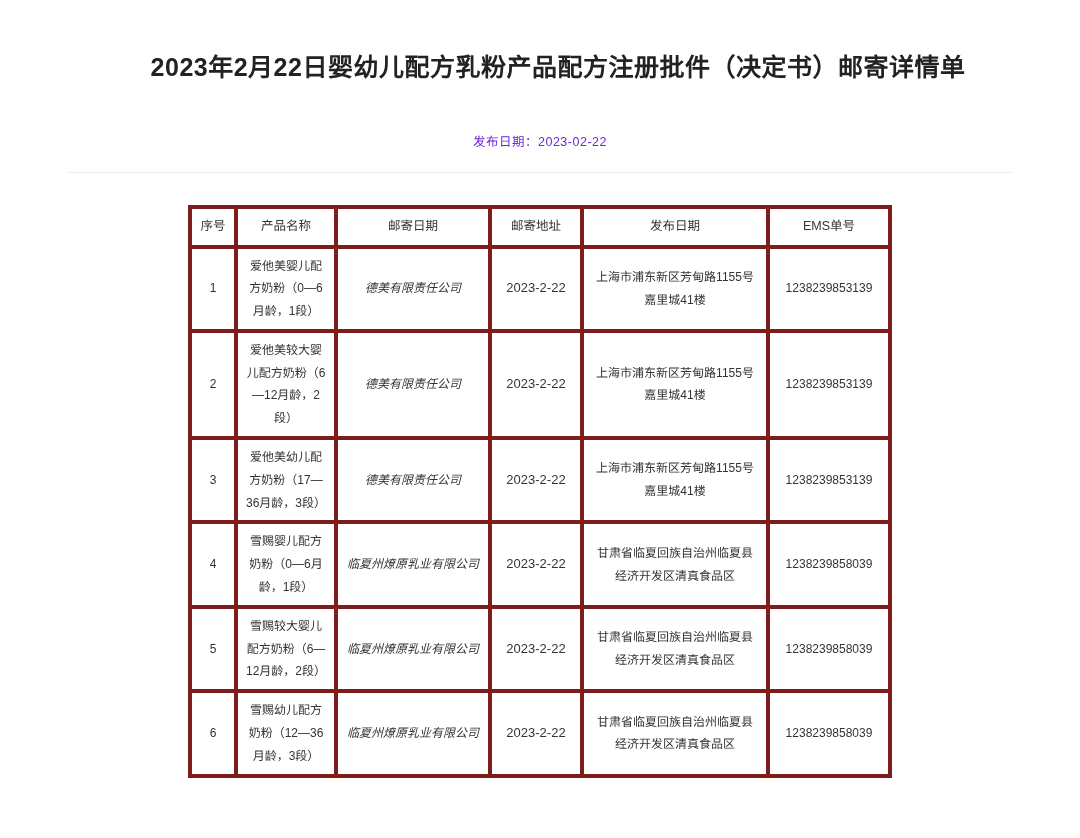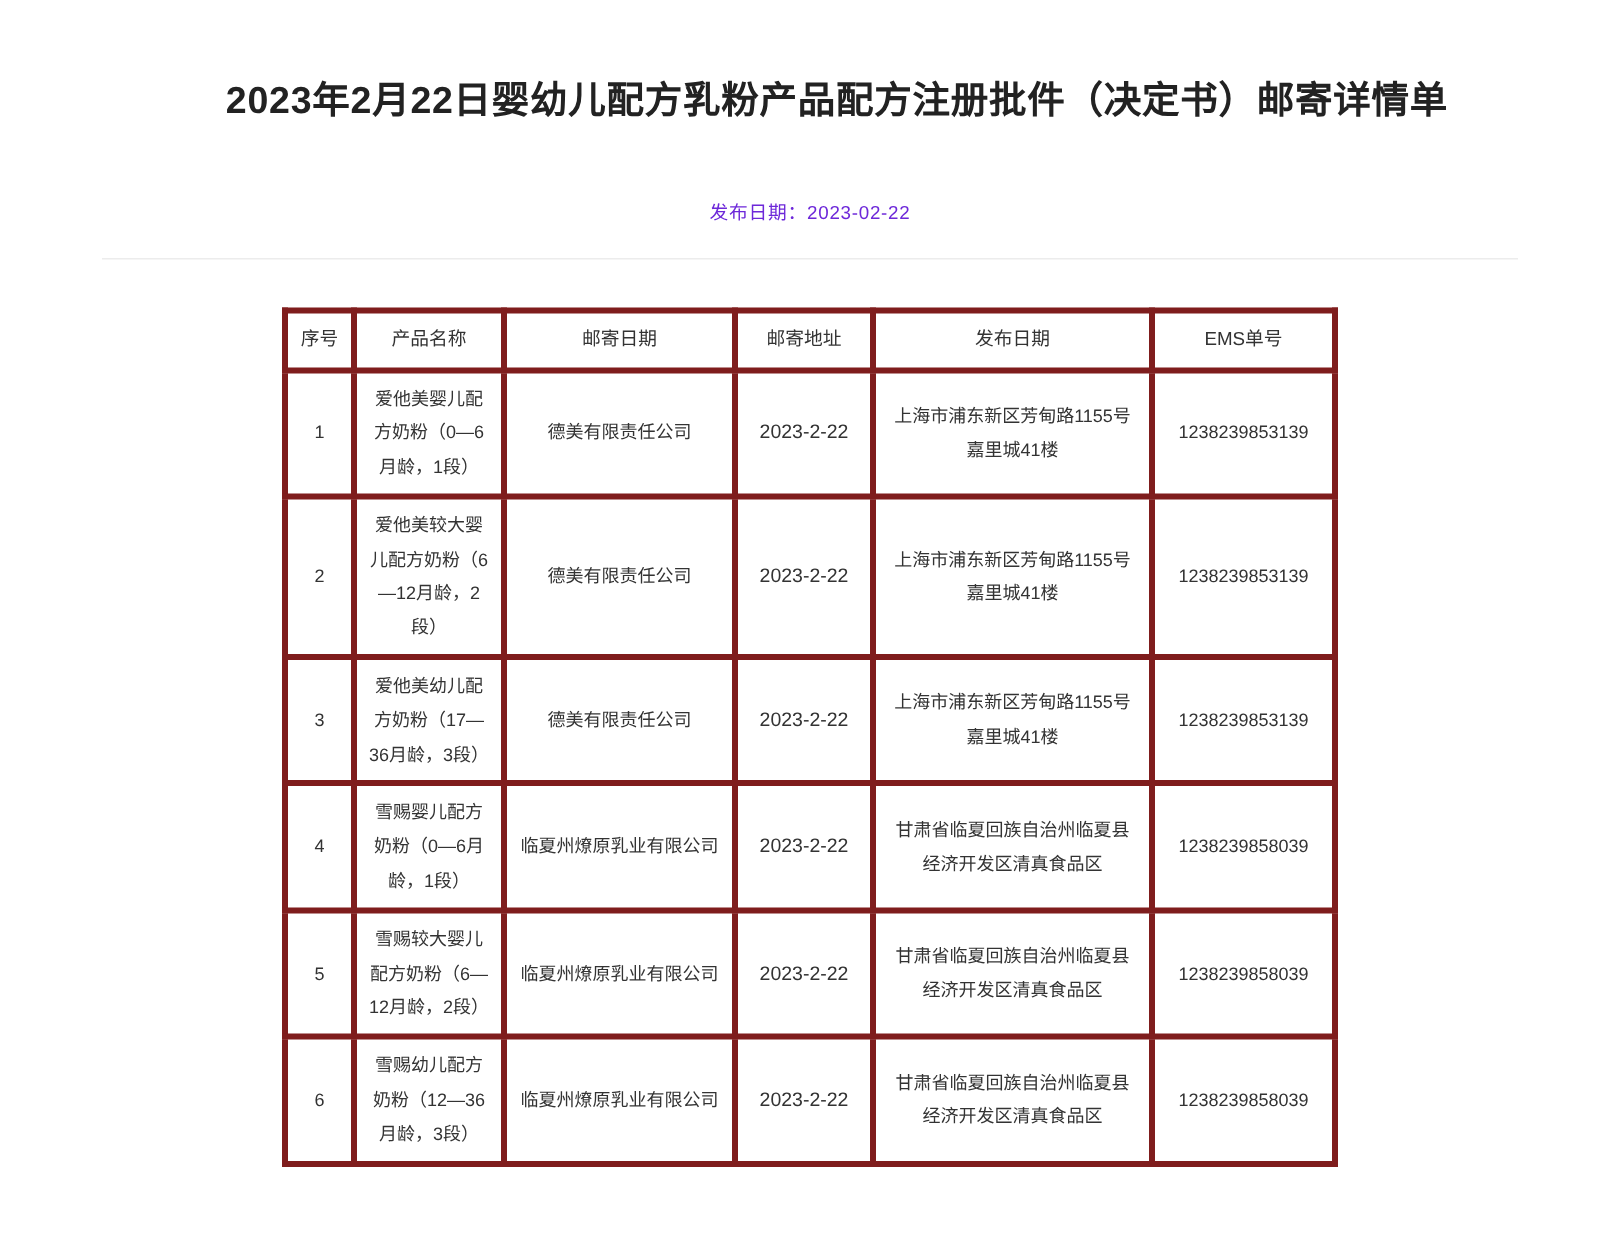--- a/index.html
+++ b/index.html
@@ -71,21 +71,21 @@
   }
   col.c-idx    { width: 46px; }
   col.c-name   { width: 100px; }
   col.c-org    { width: 154px; }
   col.c-date   { width: 92px; }
   col.c-addr   { width: 186px; }
   col.c-ems    { width: 122px; }
 
   td.cell-idx  { font-size: 12px; }
   td.cell-name { line-height: 2.0; }
-  td.cell-org  { line-height: 1.9; }
+  td.cell-org  { line-height: 1.9; font-style: italic; }
   td.cell-date { font-size: 13px; }
   td.cell-addr { line-height: 1.9; }
   td.cell-ems  { font-size: 12px; }
 </style>
 </head>
 <body>
 
 <div class="page">
 
   <h1 class="doc-title">2023年2月22日婴幼儿配方乳粉产品配方注册批件（决定书）邮寄详情单</h1>

